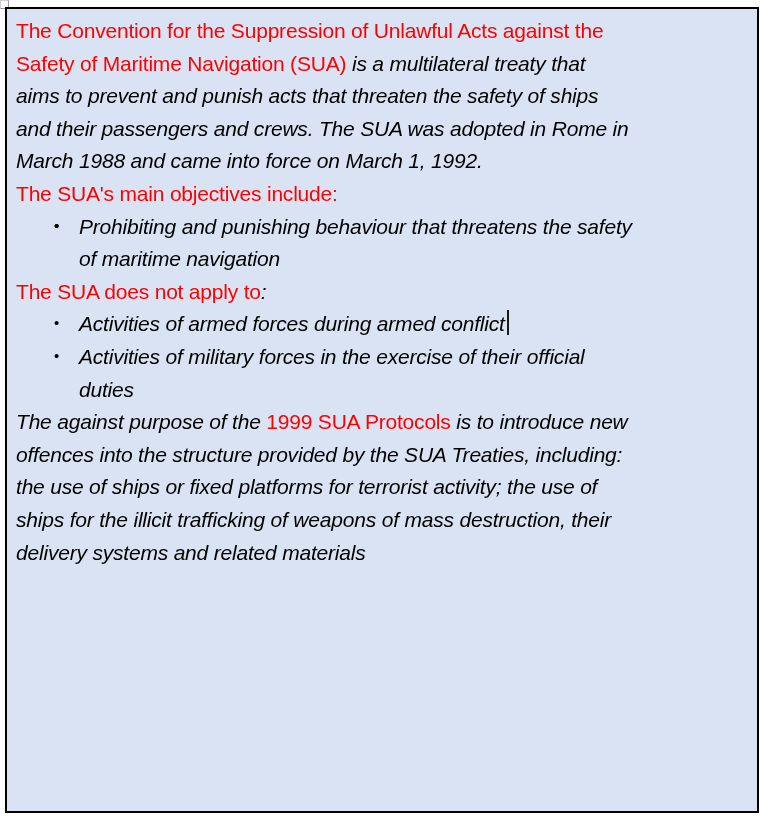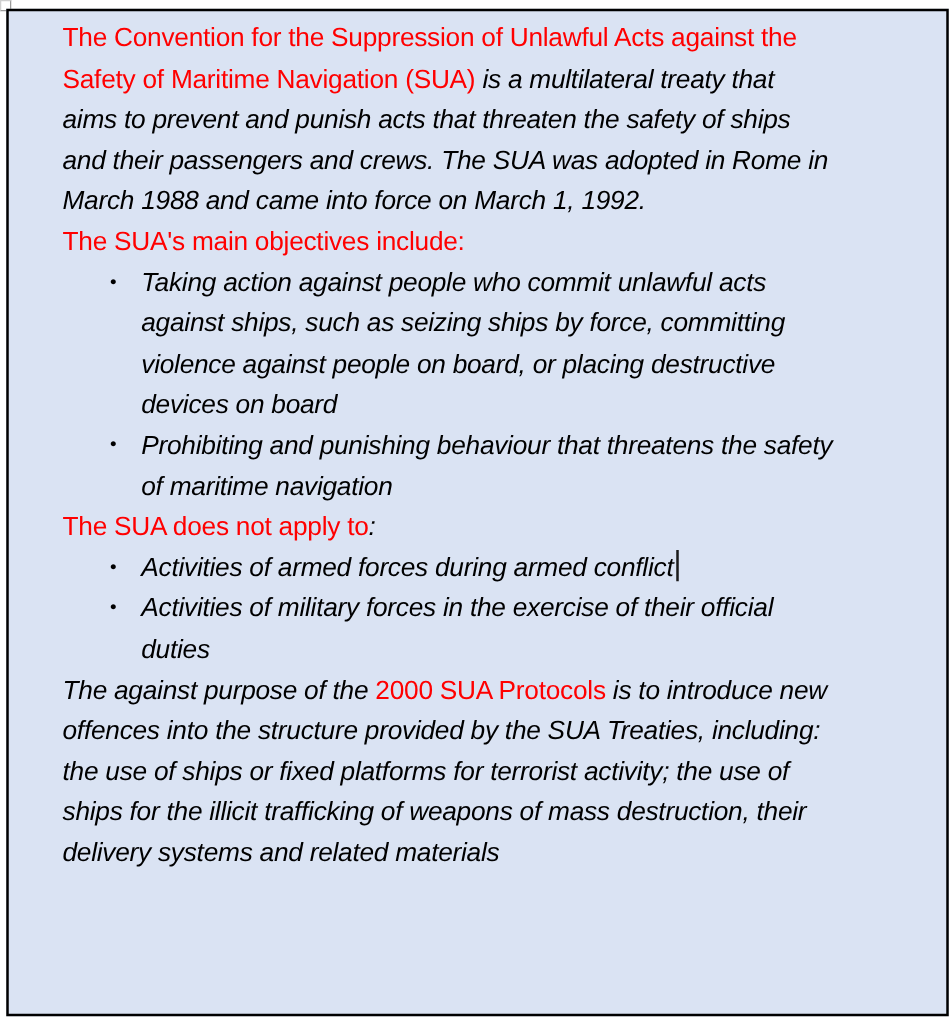--- a/index.html
+++ b/index.html
@@ -30,21 +30,20 @@
     position: absolute;
     left: 5px;
     top: 7px;
     width: 754px;
     height: 806px;
     box-sizing: border-box;
     background: #dae3f3;
     border: 2px solid #000000;
     overflow: hidden;
     cursor: text;
-    padding-left: 34px;
   }
   .content {
     padding: 6px 4px 0 9px;
     font-size: 21px;
     line-height: 32.6px;
     letter-spacing: -0.2px;
     color: #000000;
     white-space: pre-wrap;
   }
   .para { margin: 0; }
@@ -75,23 +74,20 @@
 </head>
 <body>
 
 <div class="corner-icon"></div>
 
 <div class="textbox">
   <div class="content"><div class="para"><span class="run-red">The Convention for the Suppression of Unlawful Acts against the
 Safety of Maritime Navigation (SUA)</span><span class="run-black"> is a multilateral treaty that
 aims to prevent and punish acts that threaten the safety of ships
 and their passengers and crews. The SUA was adopted in Rome in
-March 1988 and came into force on March 1, 1992.</span></div><div class="para"><span class="run-red">The SUA's main objectives include:</span></div><div class="bullet-item"><span class="dot">•</span><span class="run-black">Taking action against people who commit unlawful acts
-against ships, such as seizing ships by force, committing
-violence against people on board, or placing destructive
-devices on board</span></div><div class="bullet-item"><span class="dot">•</span><span class="run-black">Prohibiting and punishing behaviour that threatens the safety
+March 1988 and came into force on March 1, 1992.</span></div><div class="para"><span class="run-red">The SUA's main objectives include:</span></div><div class="bullet-item"><span class="dot">•</span></div><div class="bullet-item"><span class="dot">•</span><span class="run-black">Prohibiting and punishing behaviour that threatens the safety
 of maritime navigation</span></div><div class="para"><span class="run-red">The SUA does not apply to</span><span class="run-black">:</span></div><div class="bullet-item"><span class="dot">•</span><span class="run-black">Activities of armed forces during armed conflict</span><span class="caret"></span></div><div class="bullet-item"><span class="dot">•</span><span class="run-black">Activities of military forces in the exercise of their official
-duties</span></div><div class="para"><span class="run-black">The against purpose of the </span><span class="run-red">2000 SUA Protocols</span><span class="run-black"> is to introduce new
+duties</span></div><div class="para"><span class="run-black">The against purpose of the </span><span class="run-red">1999 SUA Protocols</span><span class="run-black"> is to introduce new
 offences into the structure provided by the SUA Treaties, including:
 the use of ships or fixed platforms for terrorist activity; the use of
 ships for the illicit trafficking of weapons of mass destruction, their
 delivery systems and related materials</span></div></div>
 </div>
 
 </body></html>

